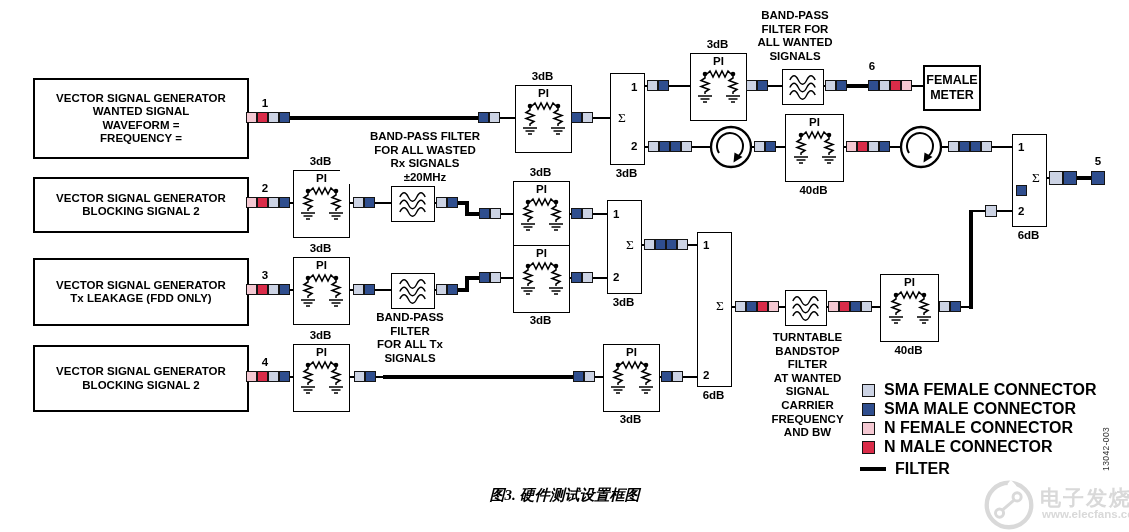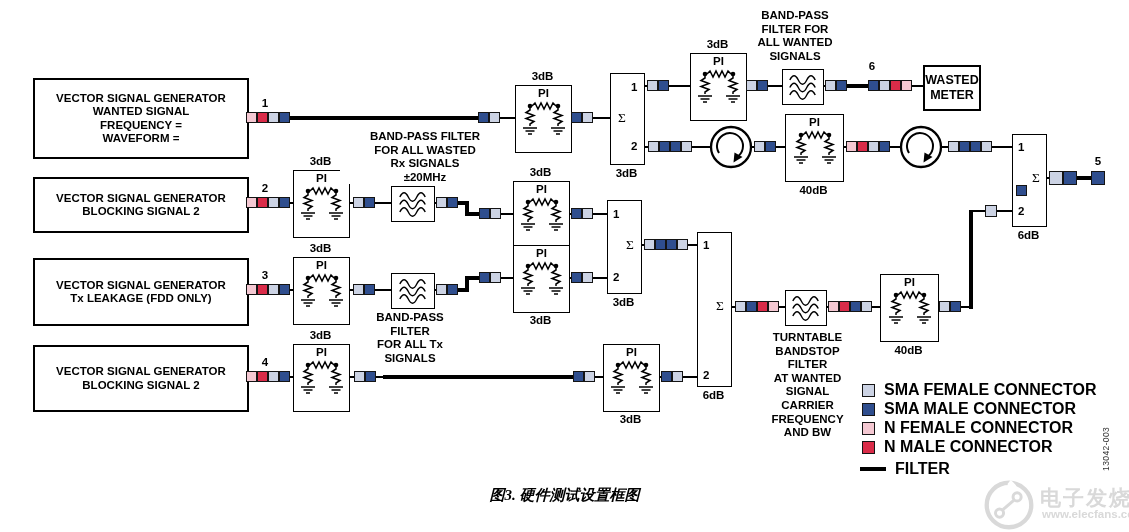--- a/index.html
+++ b/index.html
@@ -125,22 +125,22 @@
   <div class="cable" style="left:383px;top:375px;width:193px"></div>
   <div class="wire" style="left:657px;top:376px;width:41px"></div>
 
   <div class="wire" style="left:640px;top:244px;width:58px"></div>
   <div class="wire" style="left:730px;top:306px;width:151px"></div>
 
   <div class="genbox" style="left:33px;top:78px;width:212px;height:77px">
     <div>
         <div>VECTOR SIGNAL GENERATOR</div>
         <div>WANTED SIGNAL</div>
+        <div>WAVEFORM =</div>
         <div>FREQUENCY =</div>
-        <div>WAVEFORM =</div>
       </div>
   </div>
   <div class="genbox" style="left:33px;top:177px;width:212px;height:52px">
     <div>
         <div>VECTOR SIGNAL GENERATOR</div>
         <div>BLOCKING SIGNAL 2</div>
       </div>
   </div>
   <div class="genbox" style="left:33px;top:258px;width:212px;height:64px">
     <div>
@@ -239,21 +239,21 @@
     </div>
   <div class="lbl" style="left:862px;top:60px;width:20px">6</div>
   <div class="connstrip" style="left:868px;top:80px">
       <span class="conn" style="background: rgb(47, 78, 142);"></span>
       <span class="conn" style="background: rgb(204, 211, 228);"></span>
       <span class="conn" style="background: rgb(218, 44, 73);"></span>
       <span class="conn" style="background: rgb(244, 200, 210);"></span>
     </div>
   <div class="pmbox" style="left:923px;top:65px;width:54px;height:42px">
     <div>
-        <div>WASTED</div>
+        <div>FEMALE</div>
         <div>METER</div>
       </div>
   </div>
 
   <div class="connstrip" style="left:648px;top:141px">
       <span class="conn" style="background: rgb(204, 211, 228);"></span>
       <span class="conn" style="background: rgb(47, 78, 142);"></span>
       <span class="conn" style="background: rgb(47, 78, 142);"></span>
       <span class="conn" style="background: rgb(204, 211, 228);"></span>
     </div>

